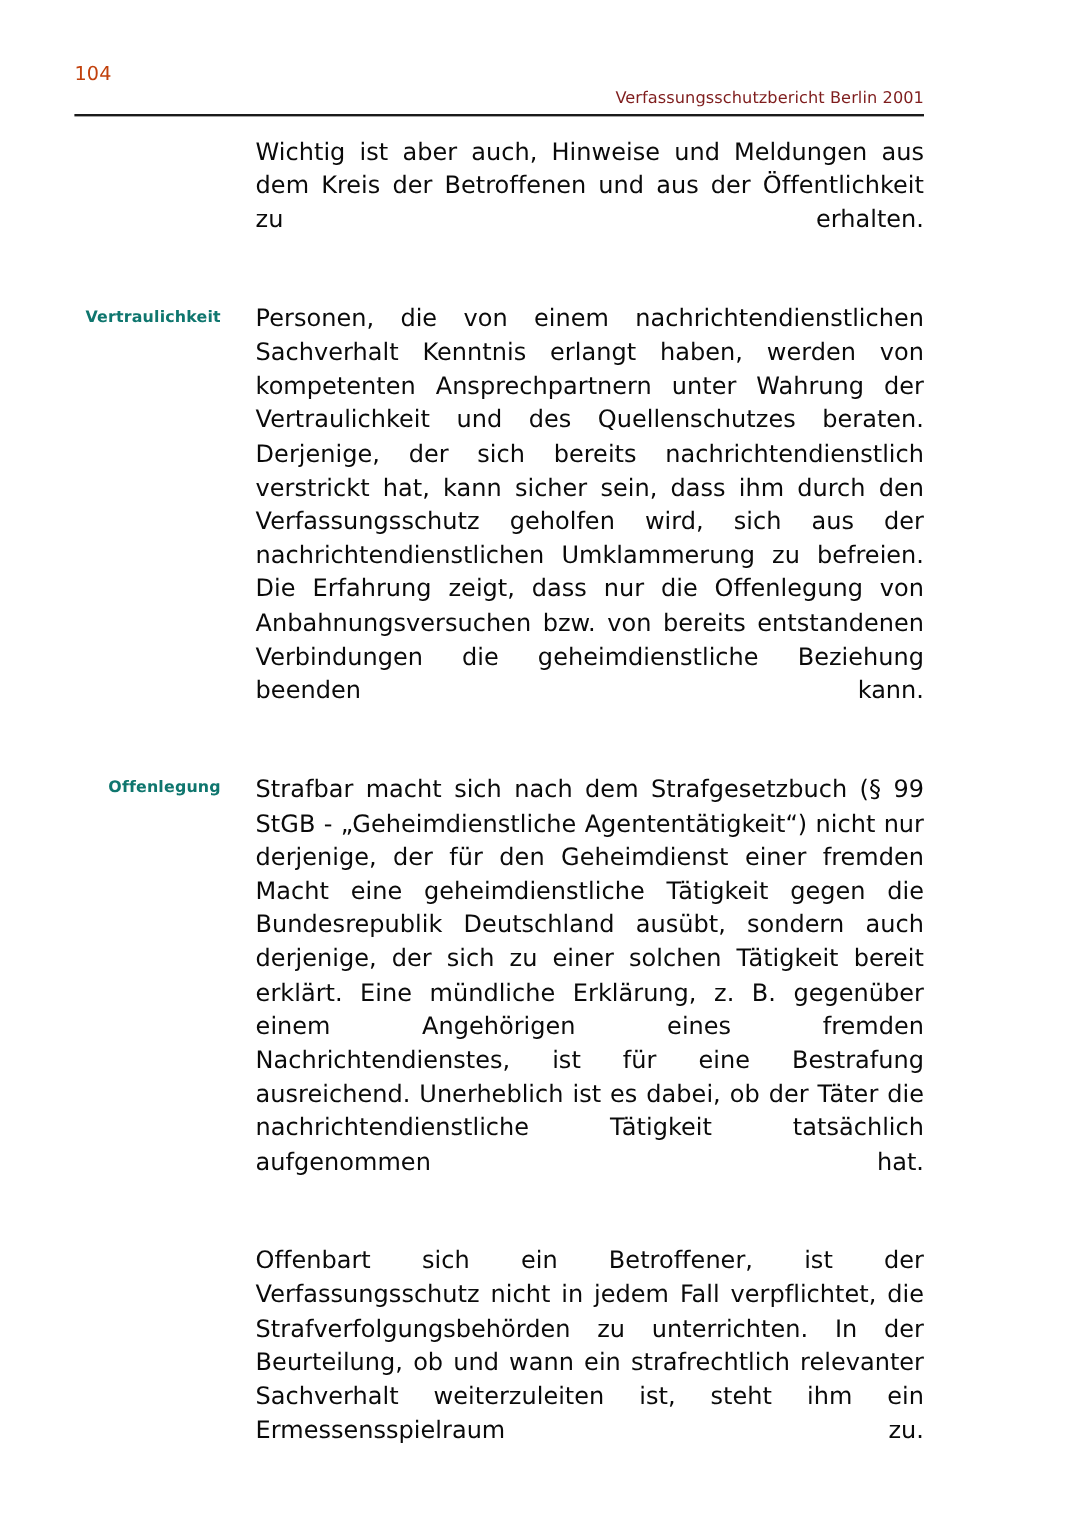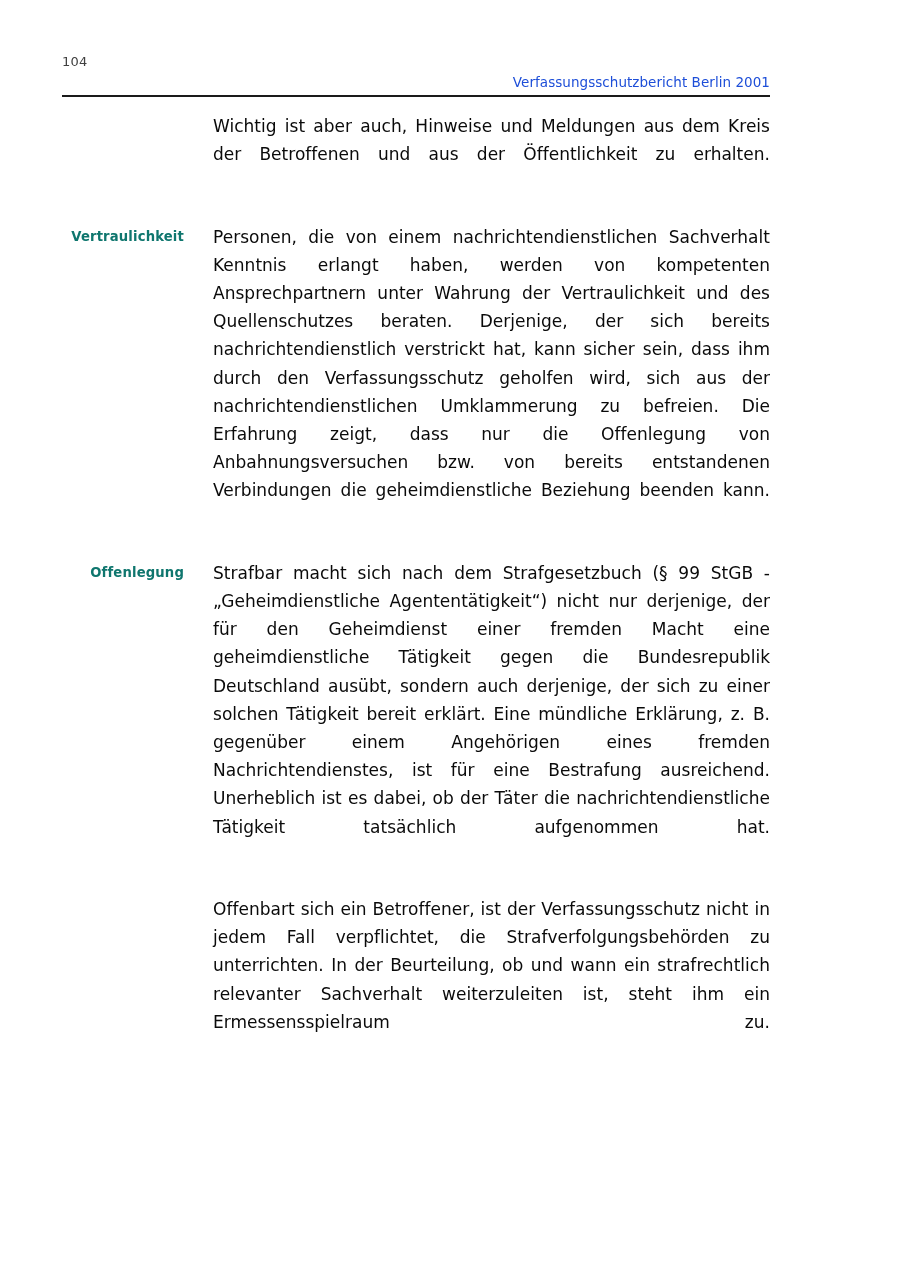--- a/index.html
+++ b/index.html
@@ -23,31 +23,31 @@
   }
 
   
   .header-block {
     position: absolute;
     left: 62px;
     top: 52px;
     width: 708px;
   }
   .page-number {
-    font-size: 13px;
+    font-size: 16px;
     line-height: 20px;
     letter-spacing: 0.2px;
-    color: #404040;
+    color: #c2410c;
   }
   .header-title {
     text-align: right;
     font-size: 13.5px;
     line-height: 17px;
     letter-spacing: 0.05px;
-    color: #1d4ed8;
+    color: #7f1d1d;
     margin-top: 2px;
   }
   .header-rule {
     margin-top: 4px;
     height: 2px;
     background: #1a1a1a;
     width: 100%;
   }
 
   
@@ -74,21 +74,21 @@
     font-size: 13.2px;
     line-height: 28.2px;
     font-weight: bold;
     letter-spacing: 0.15px;
     color: #0f766e;
   }
 
   .para {
     margin-left: 151px;
     width: 557px;
-    font-size: 17px;
+    font-size: 20px;
     line-height: 28.2px;
     text-align: justify;
     text-justify: inter-word;
     letter-spacing: 0.02px;
     color: #0a0a0a;
     word-spacing: 0.02em;
     hyphens: none;
   }
 
   

